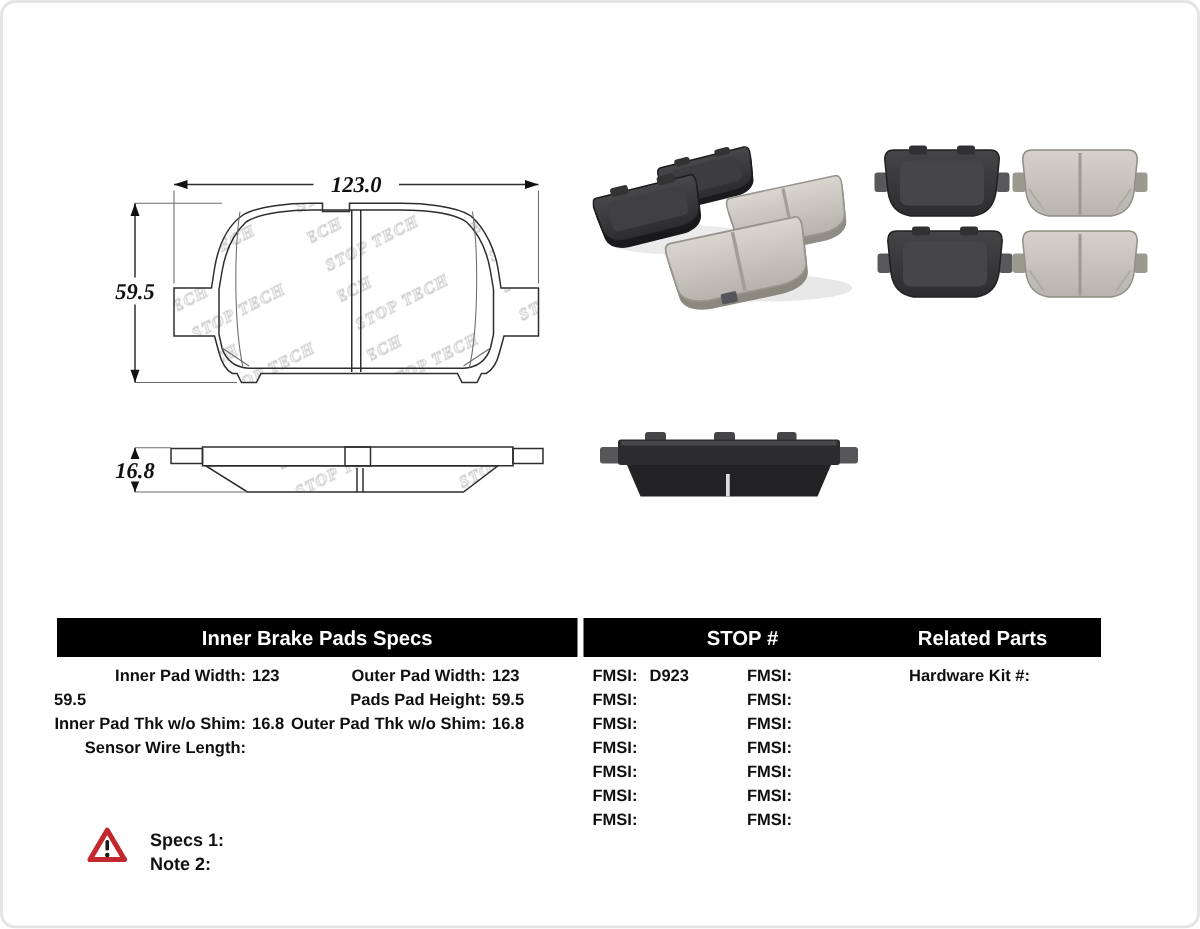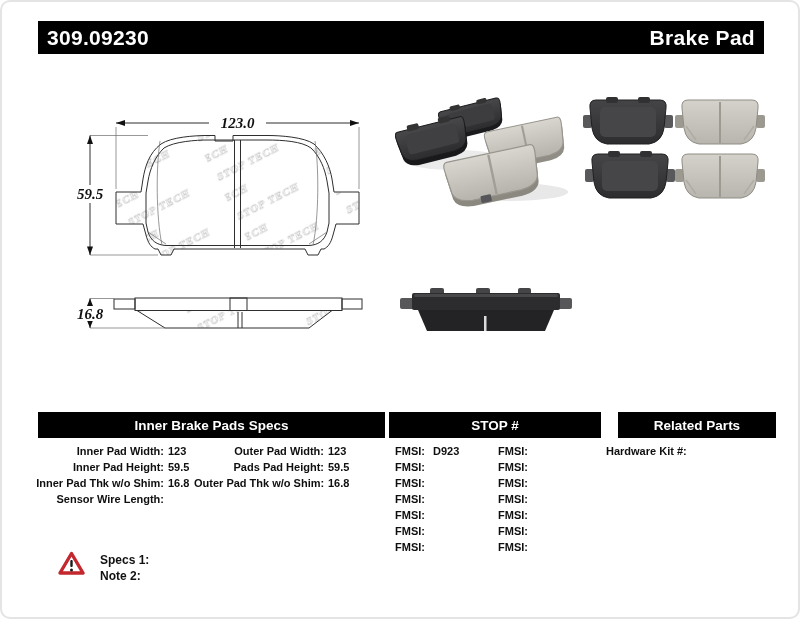--- a/index.html
+++ b/index.html
@@ -30,24 +30,20 @@
   .dim-text{font:italic bold 15px "Liberation Serif",serif;fill:#111;}
   .wm-text{font:italic bold 11px "Liberation Serif",serif;fill:none;stroke:#cdcdcd;stroke-width:.7;letter-spacing:1px;}
   .dline{stroke:#2e2e2e;stroke-width:1;fill:none;}
   .dthin{stroke:#6b6b6b;stroke-width:.7;fill:none;}
 </style>
 </head>
 <body>
 
 <div class="page">
 
-  <div class="abs hdr">
-    <span>309.09230</span>
-    <span>Brake Pad</span>
-  </div>
 
   <svg class="abs" style="left:60px;top:95px" width="310" height="170" viewBox="0 0 310 170">
     <defs>
       <pattern id="wmFront" width="100" height="44" patternUnits="userSpaceOnUse" patternTransform="rotate(-27)">
         <text x="2" y="14" class="wm-text">STOP TECH</text>
         <text x="-44" y="36" class="wm-text">STOP TECH</text>
       </pattern>
       <clipPath id="padClip">
         <path d="M 99,47 C 109,40 133,38.5 145,38.5 L 153,38.5 L 153,44 L 171,44 L 171,38.5 L 206,38.5
                  C 218,38.5 242,40 252,47 C 262,56 268,70 270,82 L 272,95 L 297,95 L 297,127 L 274,127
@@ -232,31 +228,30 @@
     <path d="M28 36 L164 36 L155 57 L37 57 Z" fill="#232325"></path>
     <rect x="94" y="42" width="2.5" height="15" fill="#dcdcdc"></rect>
   </svg>
 
   <div class="abs thead" style="left:36px;width:347px;">
     <span class="half">Inner Brake Pads Specs</span>
   </div>
   <div class="abs thead" style="left:387px;width:212px;">
     <span>STOP #</span>
   </div>
-  <div class="abs thead" style="left:616px;width:158px;">
+  <div class="abs thead" style="left:574px;width:158px;">
     <span>Related Parts</span>
   </div>
 
   <div class="abs col inner-col" style="left:30px;">
     <div class="spec-row">
       <span class="spec-label">Inner Pad Width:</span>
       <span class="spec-value">123</span>
     </div>
     <div class="spec-row">
-      <span class="spec-label">Inner Pad Height:</span>
       <span class="spec-value">59.5</span>
     </div>
     <div class="spec-row">
       <span class="spec-label">Inner Pad Thk w/o Shim:</span>
       <span class="spec-value">16.8</span>
     </div>
     <div class="spec-row">
       <span class="spec-label">Sensor Wire Length:</span>
       <span class="spec-value"></span>
     </div>

